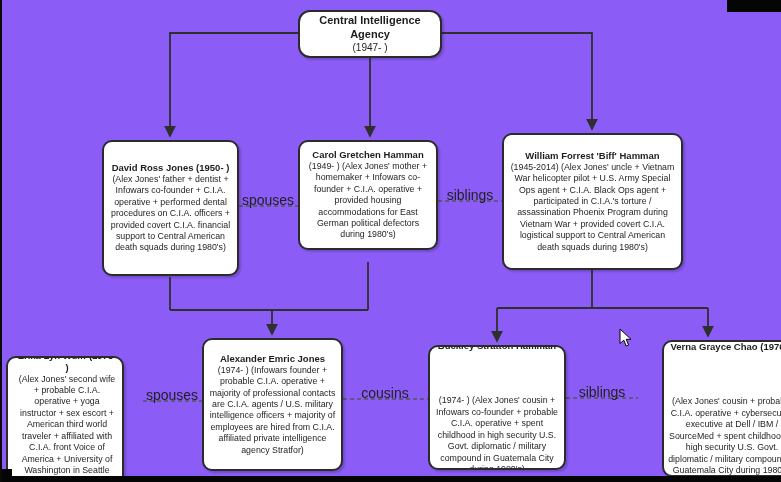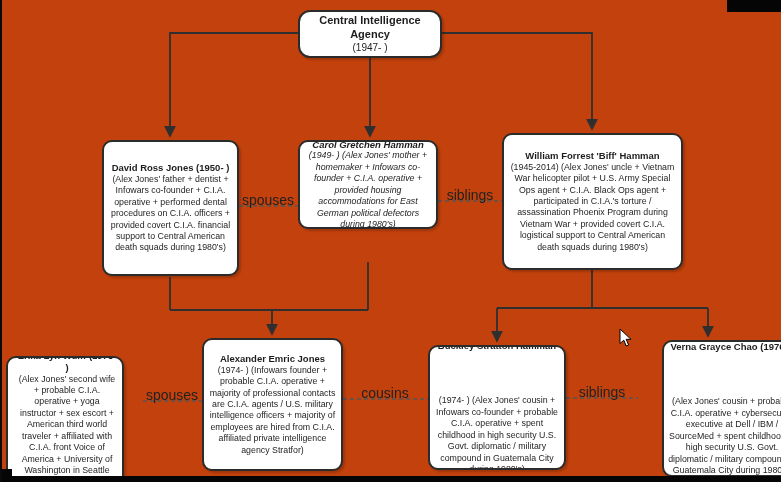--- a/index.html
+++ b/index.html
@@ -5,21 +5,21 @@
   html, body {
     margin: 0;
     padding: 0;
     background: #ffffff;
     font-family: "Liberation Sans", sans-serif;
   }
   #canvas {
     position: relative;
     width: 781px;
     height: 482px;
-    background: #c2410c;
+    background: #8b5cf6;
     overflow: hidden;
     border-left: 2px solid #0a0a0a;
     box-sizing: border-box;
   }
   #connector-layer {
     position: absolute;
     left: 0; top: 0;
     width: 781px; height: 482px;
     pointer-events: none;
   }
@@ -49,21 +49,21 @@
     line-height: 1.3;
   }
   #node-cia {
     left: 296px; top: 10px; width: 144px; height: 48px;
     border-width: 2.5px;
     border-radius: 12px;
   }
   #node-cia .node-name { font-size: 11px; }
   #node-cia .node-details { font-size: 10px; }
   #node-david    { left: 100px; top: 140px; width: 137px; height: 136px; }
-  #node-carol    { left: 296px; top: 140px; width: 140px; height: 89px; font-style: italic; }
+  #node-carol    { left: 296px; top: 140px; width: 140px; height: 110px; }
   #node-william  { left: 500px; top: 133px; width: 181px; height: 137px; }
   #node-erika    { left: 4px;   top: 356px; width: 118px; height: 137px; padding-left: 8px; }
   #node-alexander{ left: 200px; top: 338px; width: 141px; height: 133px; }
   #node-buckley  { left: 426px; top: 345px; width: 138px; height: 125px; gap: 44px; }
   #node-verna    { left: 660px; top: 340px; width: 140px; height: 137px; gap: 44px; }
 
   .edge-label {
     position: absolute;
     transform: translateX(-50%);
     font-size: 14px;

